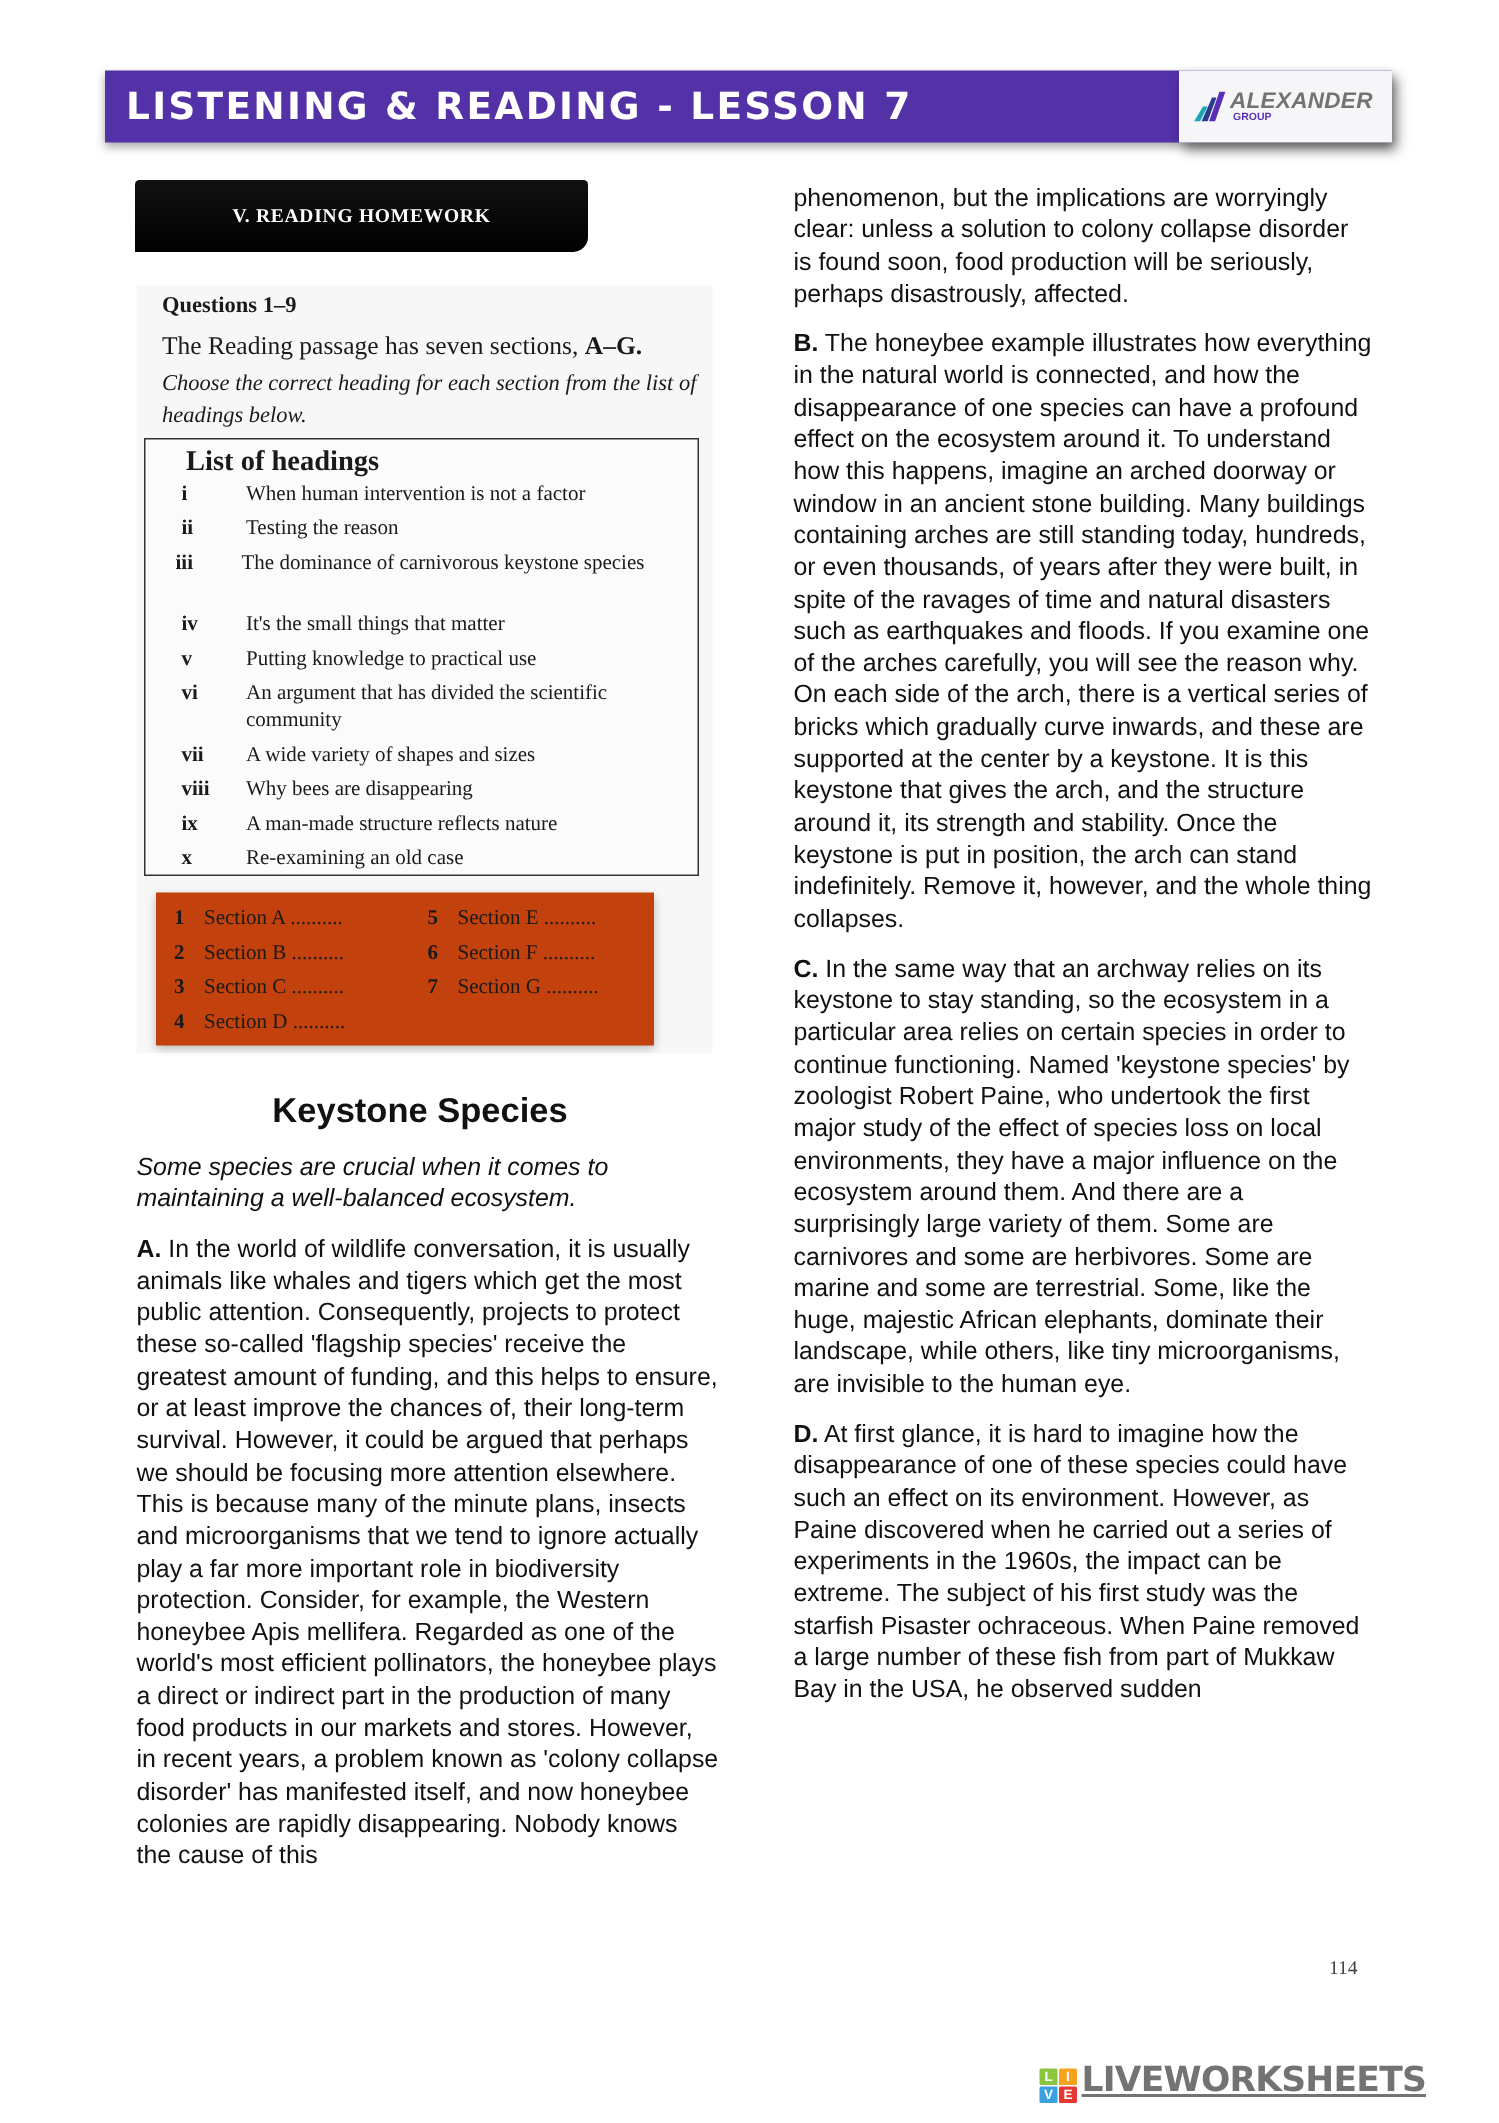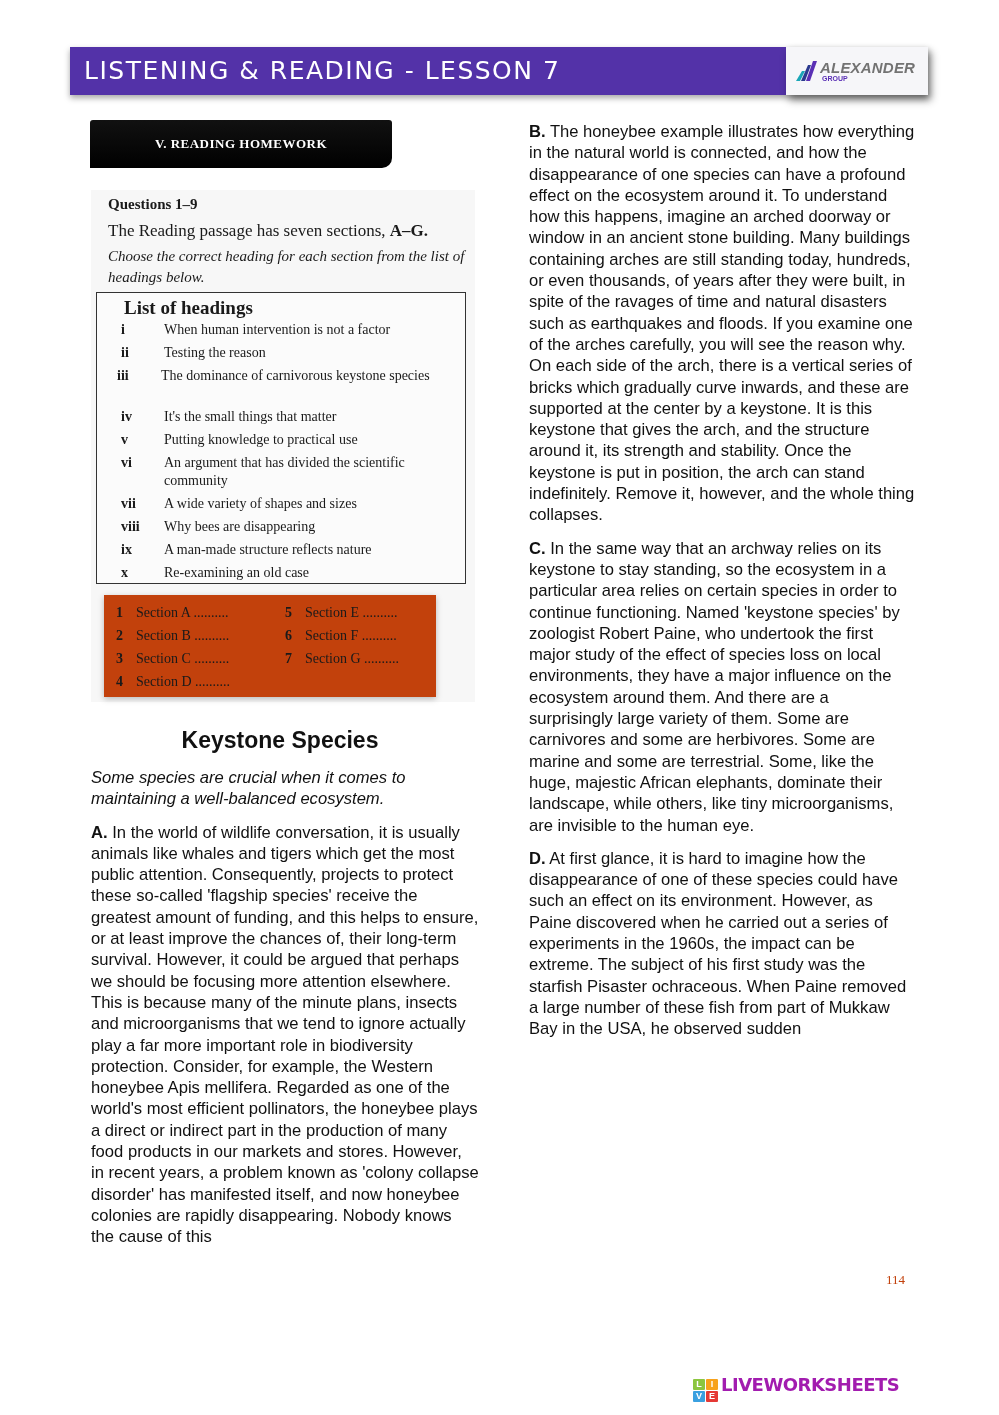--- a/index.html
+++ b/index.html
@@ -6,21 +6,21 @@
   body {
     width: 999px; height: 1415px; background: #ffffff; position: relative; overflow: hidden;
     font-family: "Liberation Sans", sans-serif; color: #111;
   }
   .header-bar {
     position: absolute; left: 70px; top: 47px; width: 858px; height: 48px;
     background: #5332a8; box-shadow: 0 3px 6px rgba(0,0,0,0.35);
   }
   .header-title {
     position: absolute; left: 14px; top: 9px; color: #ffffff;
-    font-family: "DejaVu Sans", sans-serif; font-weight: normal; font-size: 25px; letter-spacing: 1.5px;
+    font-family: "DejaVu Sans", sans-serif; font-weight: bold; font-size: 25px; letter-spacing: 1.5px;
   }
   .logo-box {
     position: absolute; right: 0; top: 0; width: 142px; height: 48px; background: #f6f6f9;
     box-shadow: 3px 5px 8px rgba(0,0,0,0.45);
   }
   .logo-mark { position: absolute; left: 10px; top: 14px; width: 22px; height: 20px; }
   .logo-name {
     position: absolute; left: 34px; top: 12px; color: #737373; font-weight: bold; font-style: italic;
     font-size: 15px; letter-spacing: 0.2px;
   }
@@ -58,27 +58,27 @@
     position: absolute; left: 90px; top: 727px; width: 380px; text-align: center;
     font-weight: bold; font-size: 23px;
   }
   .col { position: absolute; font-size: 16.6px; line-height: 21.3px; color: #111; }
   .col p { margin: 0 0 12px 0; }
   .col .lead { font-weight: bold; }
   .left-col { left: 91px; top: 767px; width: 388px; }
   .right-col { left: 529px; top: 121px; width: 386px; }
   .subtitle { font-style: italic; }
 
-  .page-num { position: absolute; left: 886px; top: 1272px; font-family: "Liberation Serif", serif; font-size: 13px; color: #c2410c; }
+  .page-num { position: absolute; left: 886px; top: 1304px; font-family: "Liberation Serif", serif; font-size: 13px; color: #404040; }
   .lw-logo { position: absolute; left: 693px; top: 1377px; height: 30px; }
   .lw-grid { position: absolute; left: 0; top: 2px; width: 26px; height: 24px; }
   .lw-cell { position: absolute; width: 12px; height: 11px; color: #fff; font-size: 9px; font-weight: bold; text-align: center; line-height: 11px; border-radius: 1px; }
   .lw-text {
-    position: absolute; left: 28px; top: -3px; color: #a21caf; font-family: "DejaVu Sans", sans-serif;
-    font-weight: bold; font-size: 18px; letter-spacing: -0.5px; white-space: nowrap;
+    position: absolute; left: 28px; top: -3px; color: #737373; font-family: "DejaVu Sans", sans-serif;
+    font-weight: bold; font-size: 23px; letter-spacing: -0.5px; white-space: nowrap; text-decoration: underline;
   }
 </style>
 </head>
 <body>
 
 <div class="header-bar">
   <div class="header-title">LISTENING &amp; READING - LESSON 7</div>
   <div class="logo-box">
     <svg class="logo-mark" viewBox="0 0 22 20">
       <polygon points="0,20 6,10 9,10 4,20" fill="#1aa6b7"></polygon>
@@ -153,20 +153,21 @@
 </div>
 
 <div class="article-title">Keystone Species</div>
 
 <div class="col left-col">
   <p class="subtitle">Some species are crucial when it comes to maintaining a well-balanced ecosystem.</p>
   <p><span class="lead">A.</span><span> In the world of wildlife conversation, it is usually animals like whales and tigers which get the most public attention. Consequently, projects to protect these so-called 'flagship species' receive the greatest amount of funding, and this helps to ensure, or at least improve the chances of, their long-term survival. However, it could be argued that perhaps we should be focusing more attention elsewhere. This is because many of the minute plans, insects and microorganisms that we tend to ignore actually play a far more important role in biodiversity protection. Consider, for example, the Western honeybee Apis mellifera. Regarded as one of the world's most efficient pollinators, the honeybee plays a direct or indirect part in the production of many food products in our markets and stores. However, in recent years, a problem known as 'colony collapse disorder' has manifested itself, and now honeybee colonies are rapidly disappearing. Nobody knows the cause of this</span></p>
 </div>
 
 <div class="col right-col">
+  <p><span>phenomenon, but the implications are worryingly clear: unless a solution to colony collapse disorder is found soon, food production will be seriously, perhaps disastrously, affected.</span></p>
   <p><span class="lead">B.</span><span> The honeybee example illustrates how everything in the natural world is connected, and how the disappearance of one species can have a profound effect on the ecosystem around it. To understand how this happens, imagine an arched doorway or window in an ancient stone building. Many buildings containing arches are still standing today, hundreds, or even thousands, of years after they were built, in spite of the ravages of time and natural disasters such as earthquakes and floods. If you examine one of the arches carefully, you will see the reason why. On each side of the arch, there is a vertical series of bricks which gradually curve inwards, and these are supported at the center by a keystone. It is this keystone that gives the arch, and the structure around it, its strength and stability. Once the keystone is put in position, the arch can stand indefinitely. Remove it, however, and the whole thing collapses.</span></p>
   <p><span class="lead">C.</span><span> In the same way that an archway relies on its keystone to stay standing, so the ecosystem in a particular area relies on certain species in order to continue functioning. Named 'keystone species' by zoologist Robert Paine, who undertook the first major study of the effect of species loss on local environments, they have a major influence on the ecosystem around them. And there are a surprisingly large variety of them. Some are carnivores and some are herbivores. Some are marine and some are terrestrial. Some, like the huge, majestic African elephants, dominate their landscape, while others, like tiny microorganisms, are invisible to the human eye.</span></p>
   <p><span class="lead">D.</span><span> At first glance, it is hard to imagine how the disappearance of one of these species could have such an effect on its environment. However, as Paine discovered when he carried out a series of experiments in the 1960s, the impact can be extreme. The subject of his first study was the starfish Pisaster ochraceous. When Paine removed a large number of these fish from part of Mukkaw Bay in the USA, he observed sudden</span></p>
 </div>
 
 <div class="page-num">114</div>
 <div class="lw-logo">
   <div class="lw-grid">
     <div class="lw-cell" style="left:0;top:0;background:#8cc63f">L</div>
     <div class="lw-cell" style="left:13px;top:0;background:#f7a21b">I</div>

